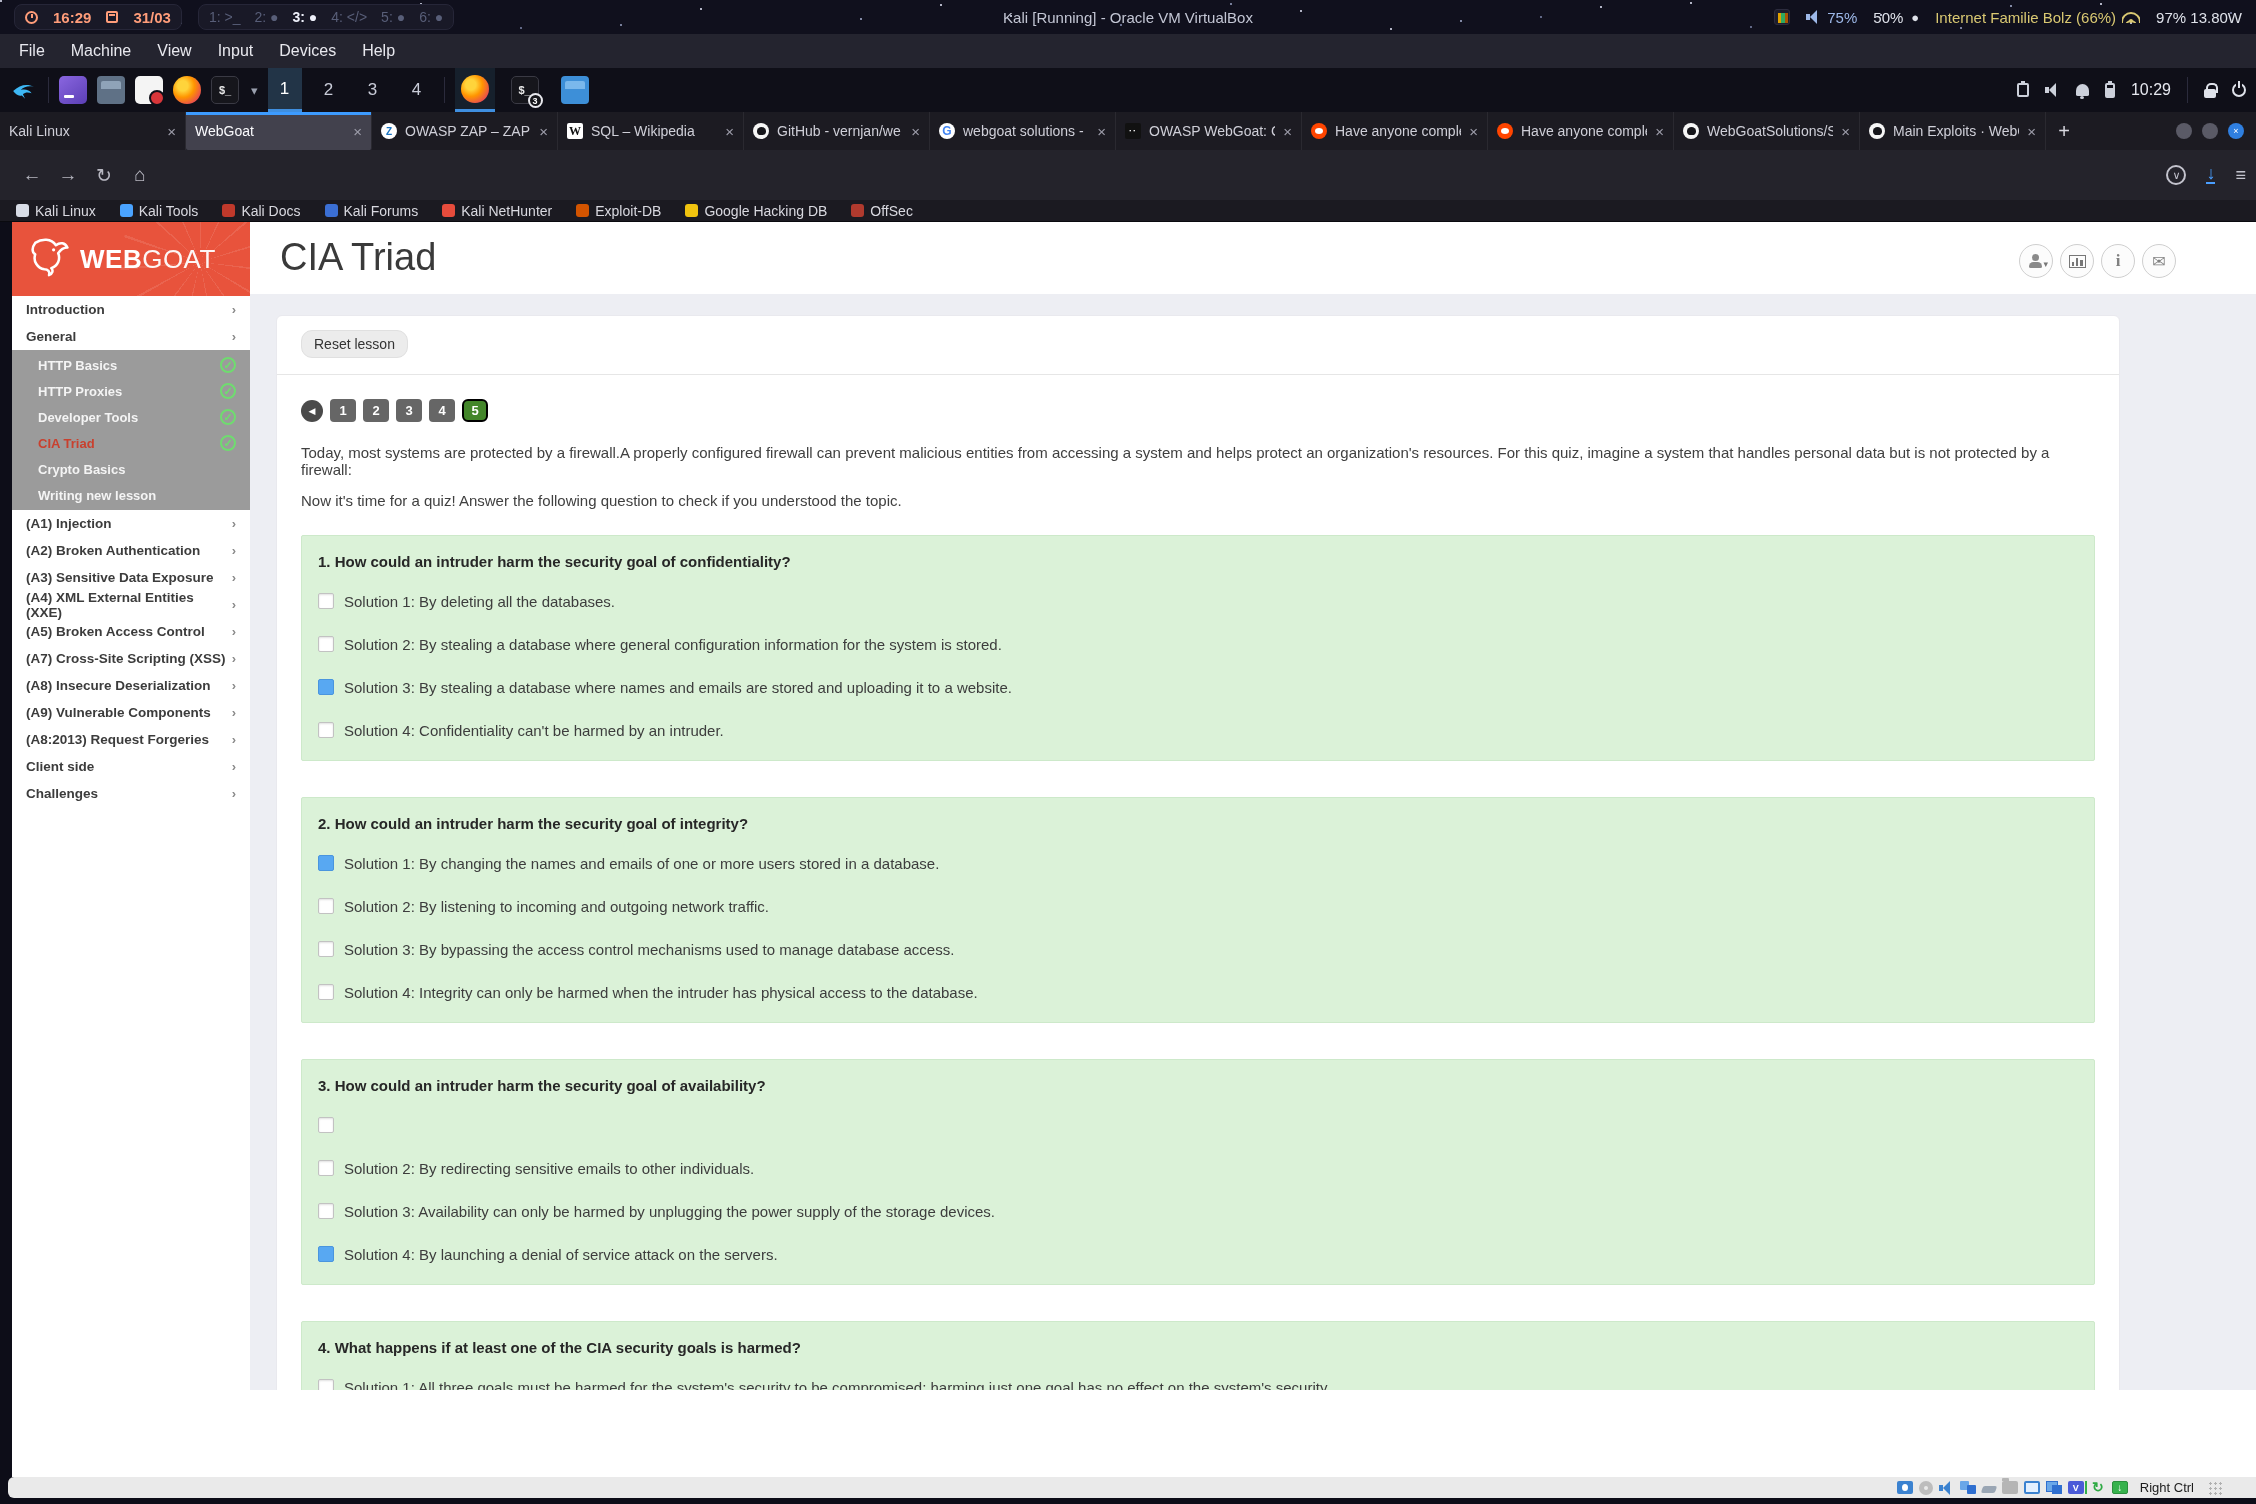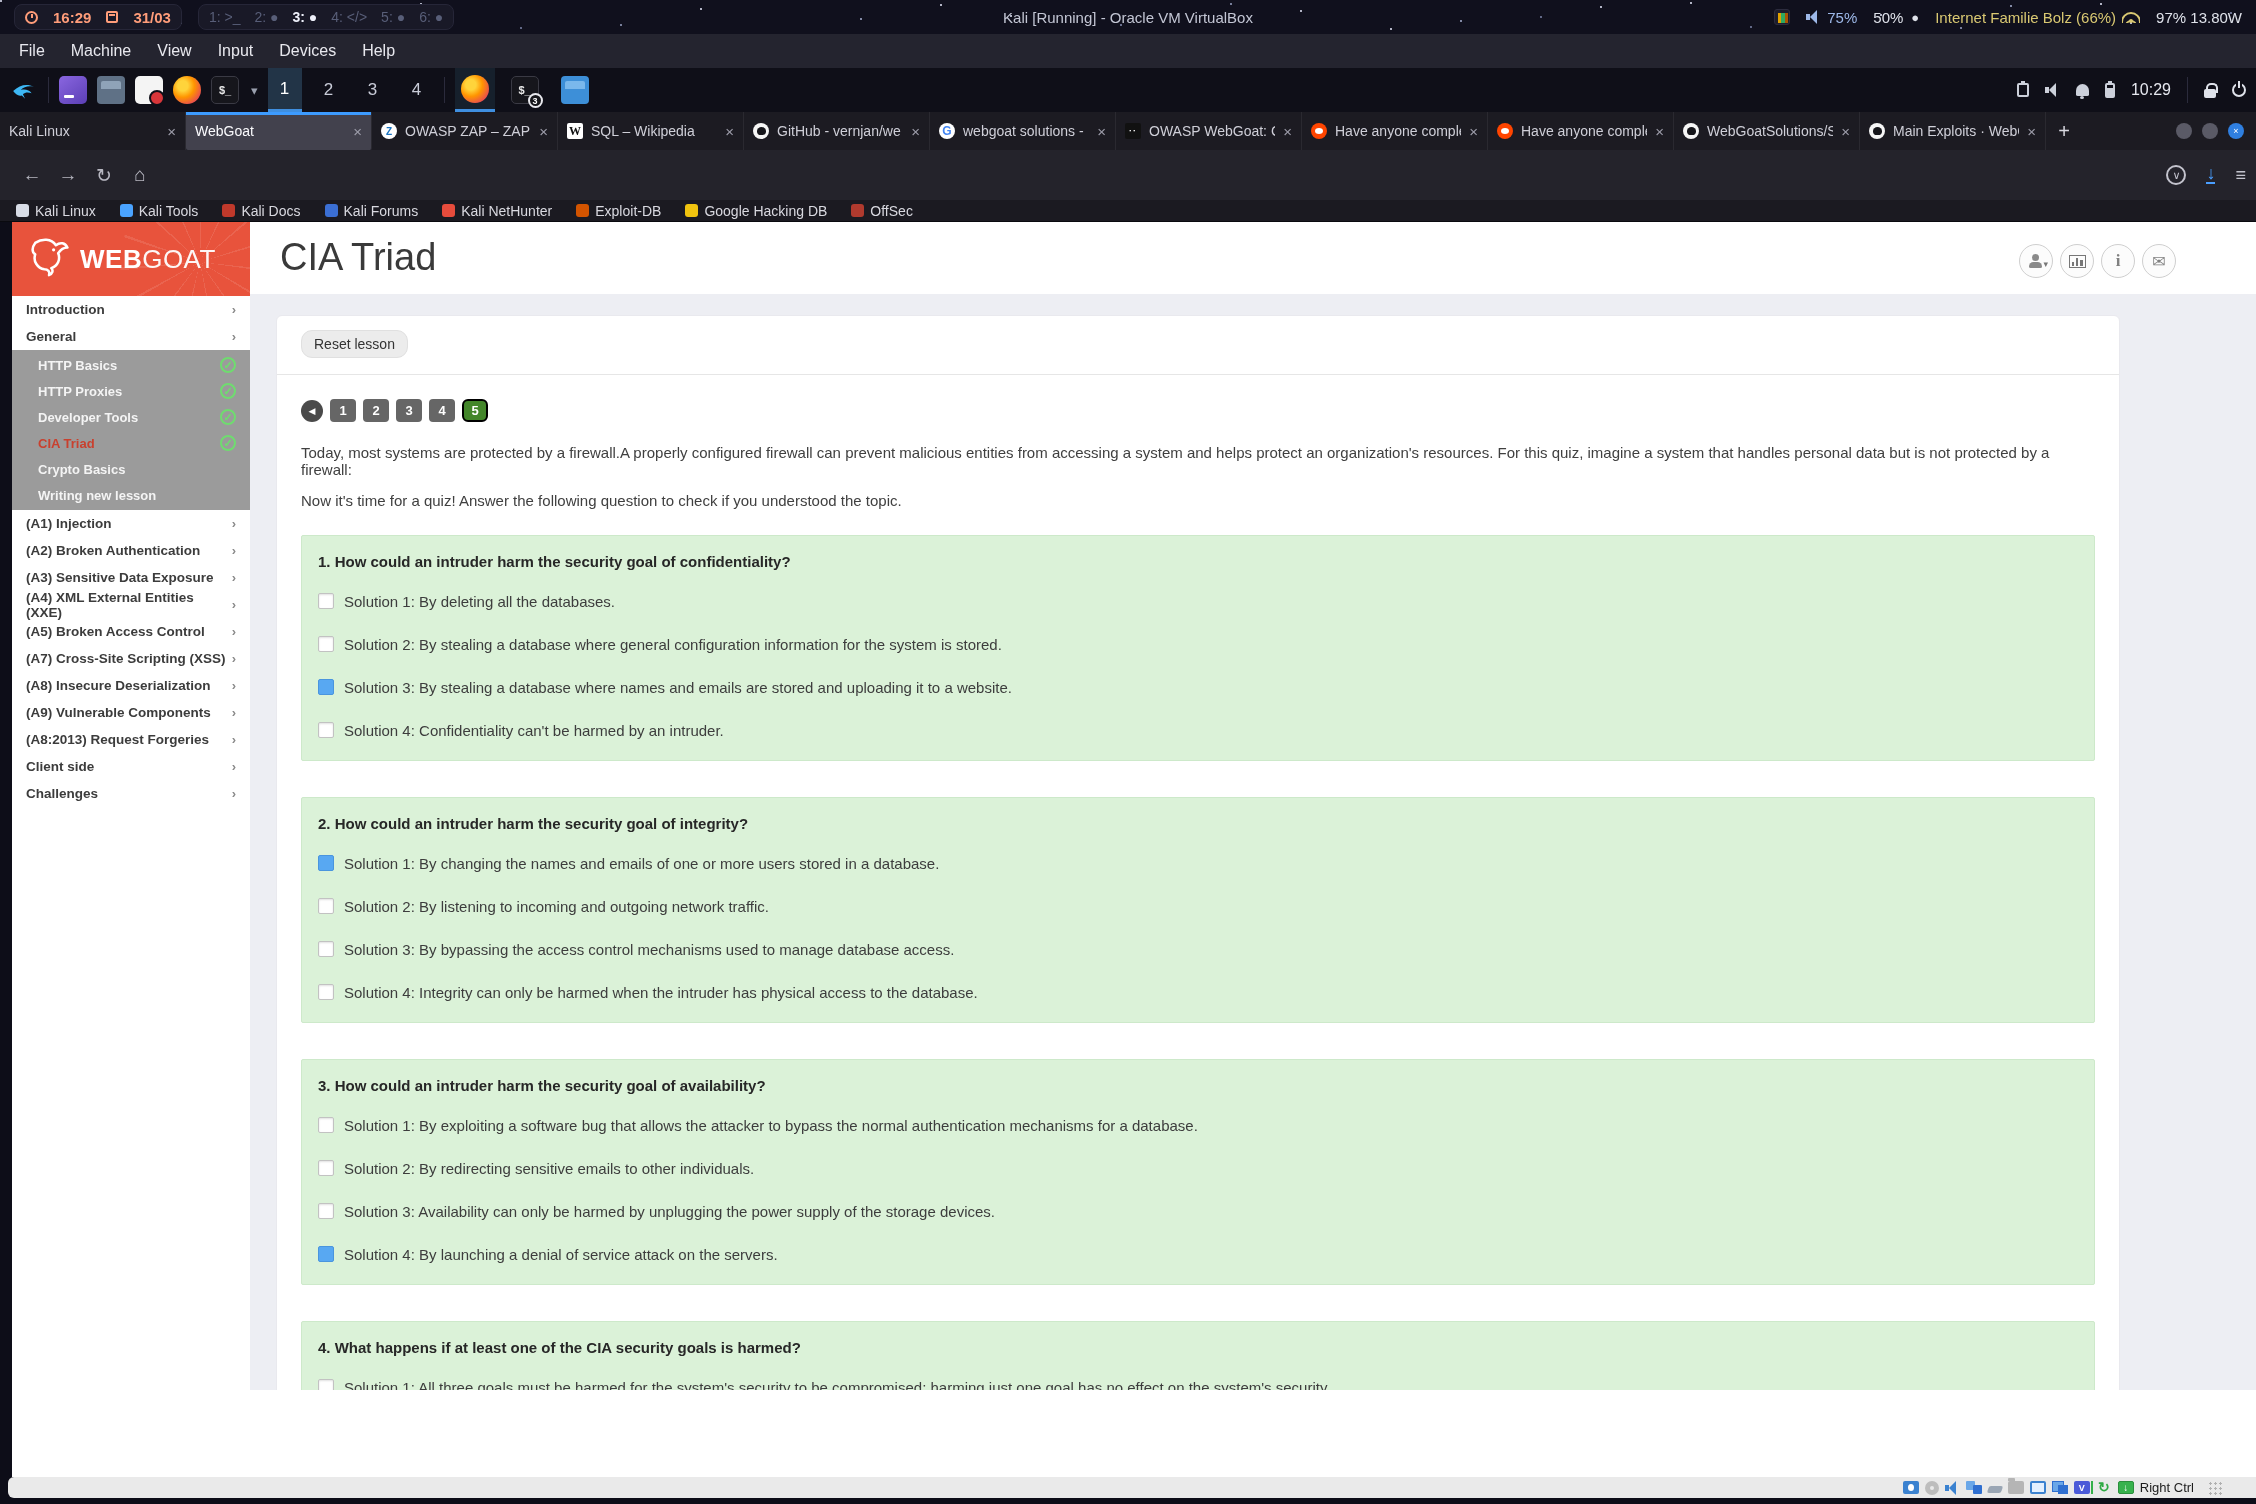--- a/index.html
+++ b/index.html
@@ -180,21 +180,21 @@
   .s-cd { background:#bdbdbd; border-radius:50%; width:14px; height:14px; } .s-cd::before { content:""; position:absolute; inset:5px; background:#eaeaea; border-radius:50%; }
   .s-audio { color:#3b82d0; }
   .s-net { background:transparent; } .s-net::before { content:""; position:absolute; left:0; top:0; width:9px; height:9px; background:#6aa7e8; border-radius:1px; } .s-net::after { content:""; position:absolute; right:0; bottom:0; width:9px; height:9px; background:#2f6fd0; border-radius:1px; }
   .s-usb { background:#9aa6b4; transform:skewX(-18deg); width:14px; height:7px; margin-top:3px; }
   .s-folder { background:#b5b5b5; } .s-folder::before { content:""; position:absolute; top:-3px; left:0; width:7px; height:3px; background:#b5b5b5; border-radius:1px 1px 0 0; }
   .s-display { border:2px solid #3b82d0; background:#e3f0ff; }
   .s-windows { background:transparent; } .s-windows::before { content:""; position:absolute; left:0; top:0; width:10px; height:9px; background:#6aa7e8; border:1px solid #2f6fd0; } .s-windows::after { content:""; position:absolute; right:0; bottom:0; width:10px; height:9px; background:#2f6fd0; }
   .s-vm { background:#4a5ad8; color:#fff; font-size:9px; font-weight:bold; display:flex; align-items:center; justify-content:center; } .s-vm::after { content:""; position:absolute; right:-3px; top:0; width:2px; height:13px; background:#35b04a; }
   .s-sync { color:#2faa44; font-size:14px; font-weight:bold; line-height:13px; text-align:center; background:transparent; }
   .s-dl { background:#37b24d; color:#fff; font-size:10px; font-weight:bold; display:flex; align-items:center; justify-content:center; border:1px solid #2b8f3d; }
-  .hostkey { font-size:13px; color:#1c1c1c; margin-left:0; }
+  .hostkey { font-size:13px; color:#1c1c1c; margin-left:6px; }
   .grip { width:14px; height:14px; margin-left:8px; background-image:radial-gradient(#b0b0b0 1px, transparent 1.2px); background-size:5px 5px; }
 </style>
 </head>
 <body>
 
 <div class="host-bar">
   <div class="stars"></div>
   <div class="hb-inner">
     <div class="hb-pill clockpill">
       <span class="ci-clock"></span>
@@ -570,21 +570,20 @@
               <span class="cb"></span>
               <span class="opt-text">Solution 4: Integrity can only be harmed when the intruder has physical access to the database.</span>
             </div>
         </div>
 
         
         <div class="qblock">
           <div class="qtitle">3. How could an intruder harm the security goal of availability?</div>
           <div class="opt">
               <span class="cb"></span>
-              <span class="opt-text">Solution 1: By exploiting a software bug that allows the attacker to bypass the normal authentication mechanisms for a database.</span>
             </div>
           <div class="opt">
               <span class="cb"></span>
               <span class="opt-text">Solution 2: By redirecting sensitive emails to other individuals.</span>
             </div>
           <div class="opt">
               <span class="cb"></span>
               <span class="opt-text">Solution 3: Availability can only be harmed by unplugging the power supply of the storage devices.</span>
             </div>
           <div class="opt">

